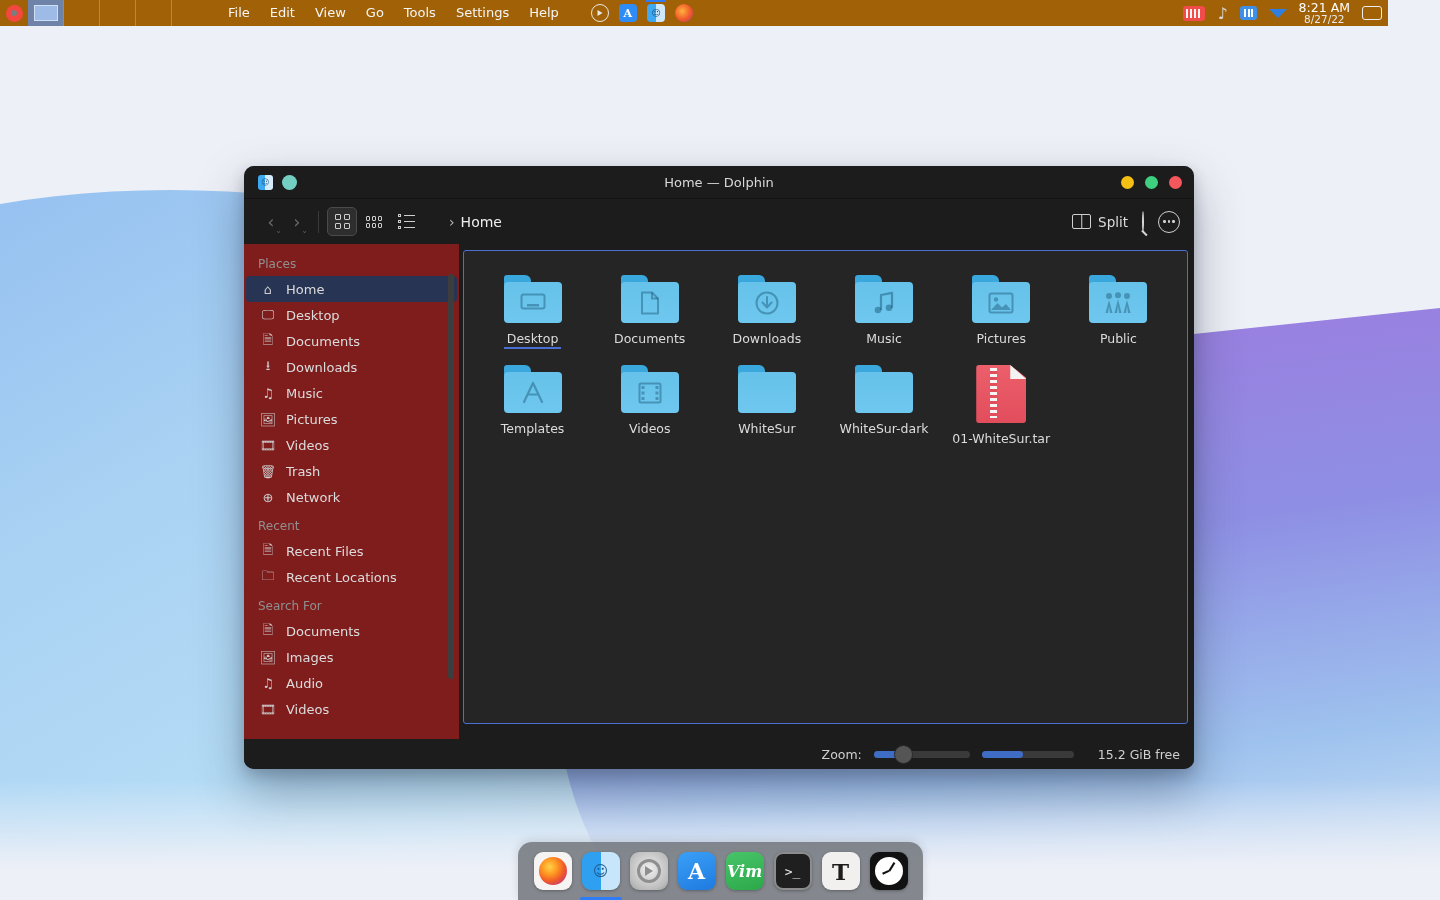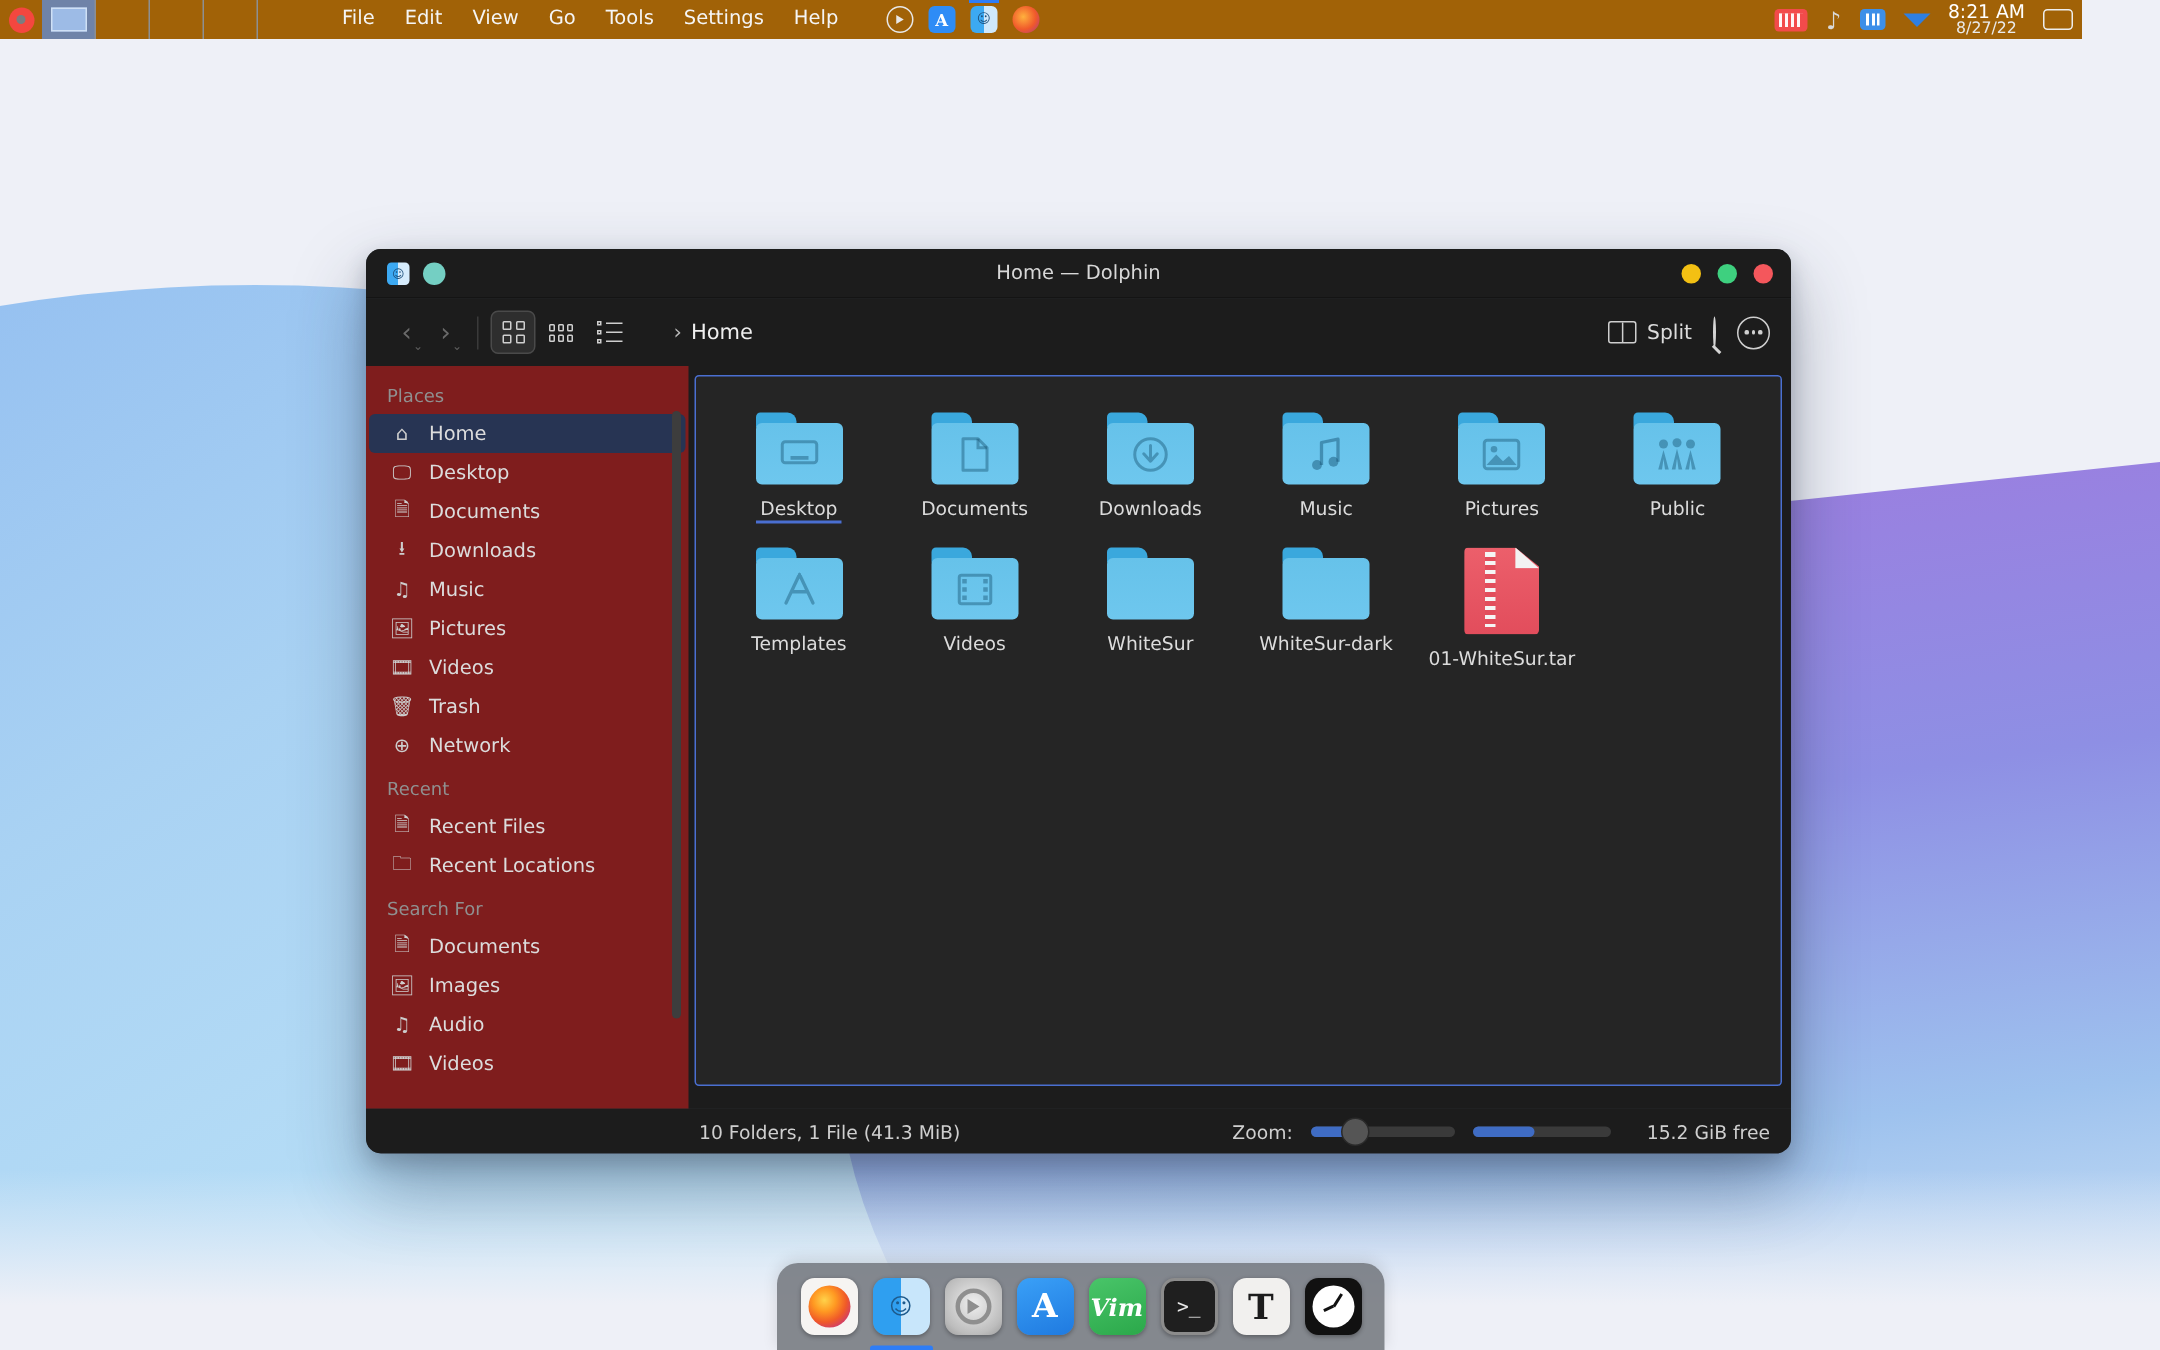--- a/index.html
+++ b/index.html
@@ -587,21 +587,20 @@
             </div>
             <div class="filelabel">01-WhiteSur.tar</div>
           </div>
 
         </div>
       </div>
     </div>
   </div>
 
   <div id="statusbar">
-    <div class="status-text">10 Folders, 1 File (41.3 MiB)</div>
     <div class="status-right">
       <span class="zoom-label">Zoom:</span>
       <div class="slider">
         <div class="fill"></div>
         <div class="knob"></div>
       </div>
       <div class="meter">
         <div class="fill"></div>
       </div>
       <span class="free-text">15.2 GiB free</span>

